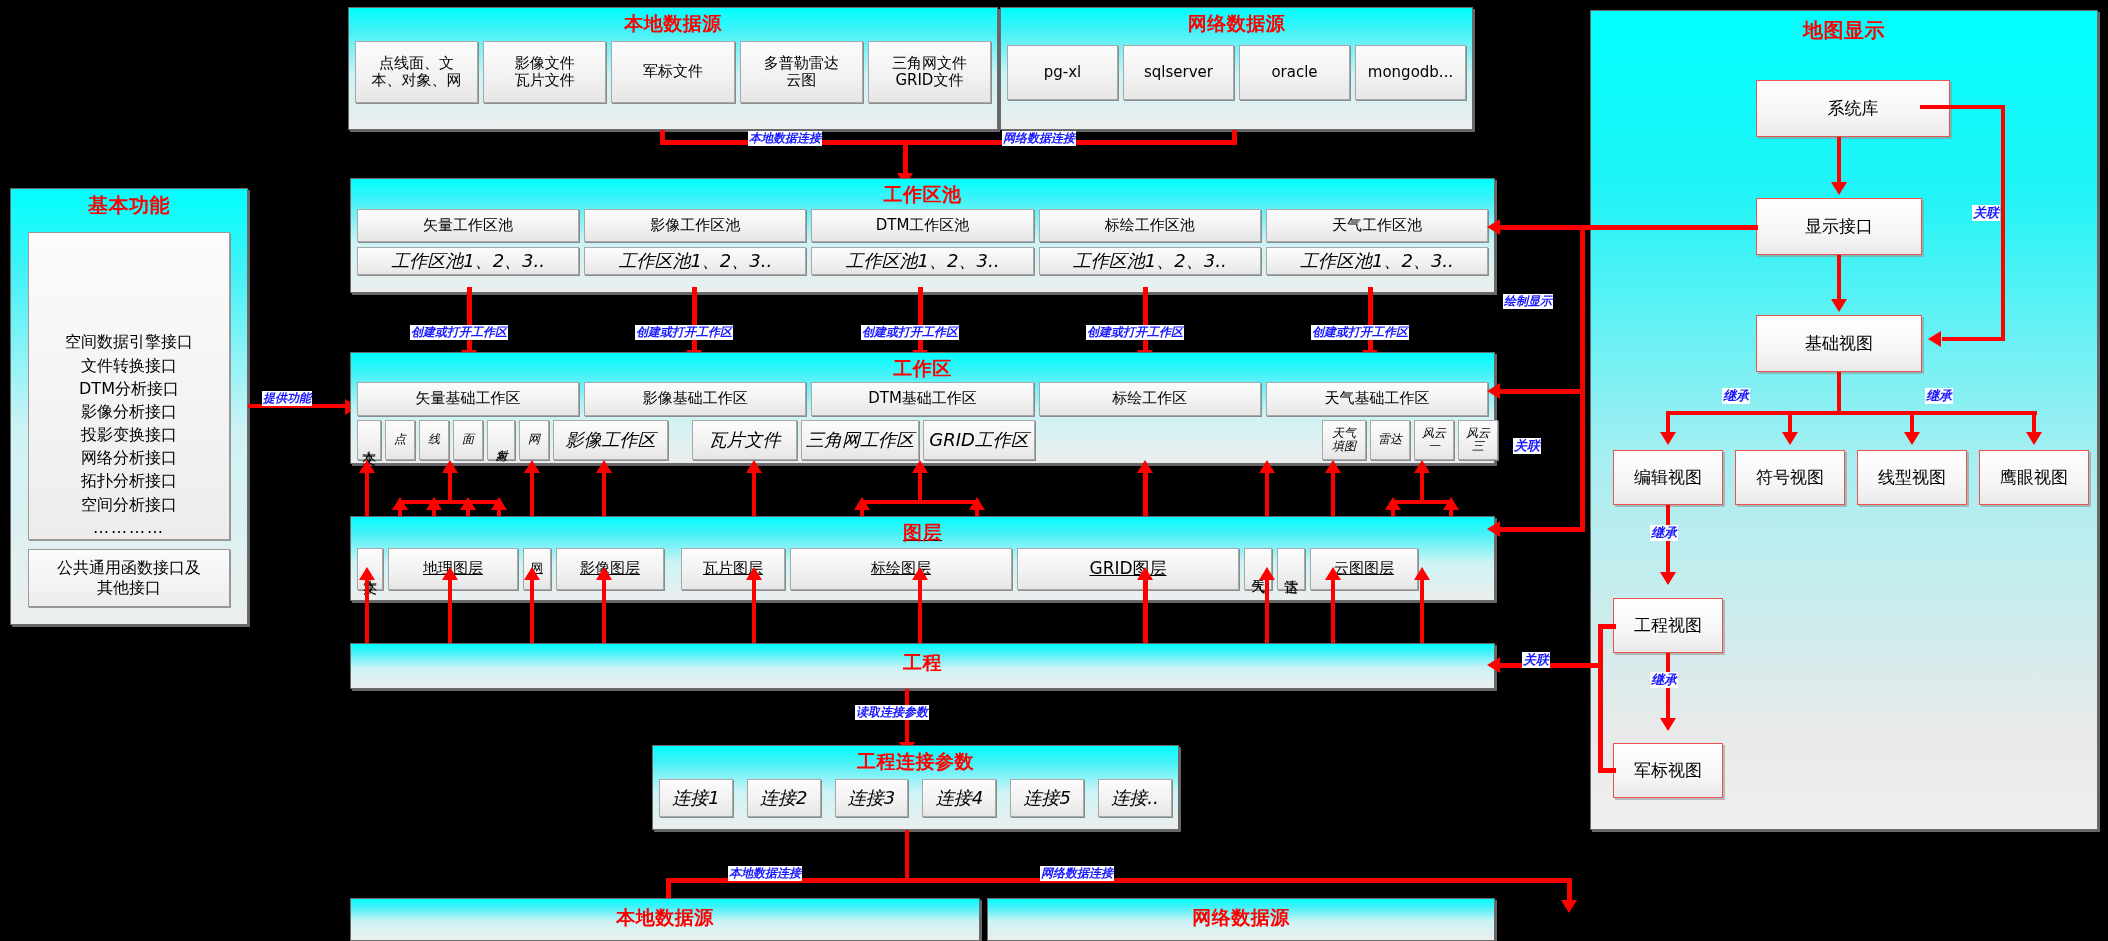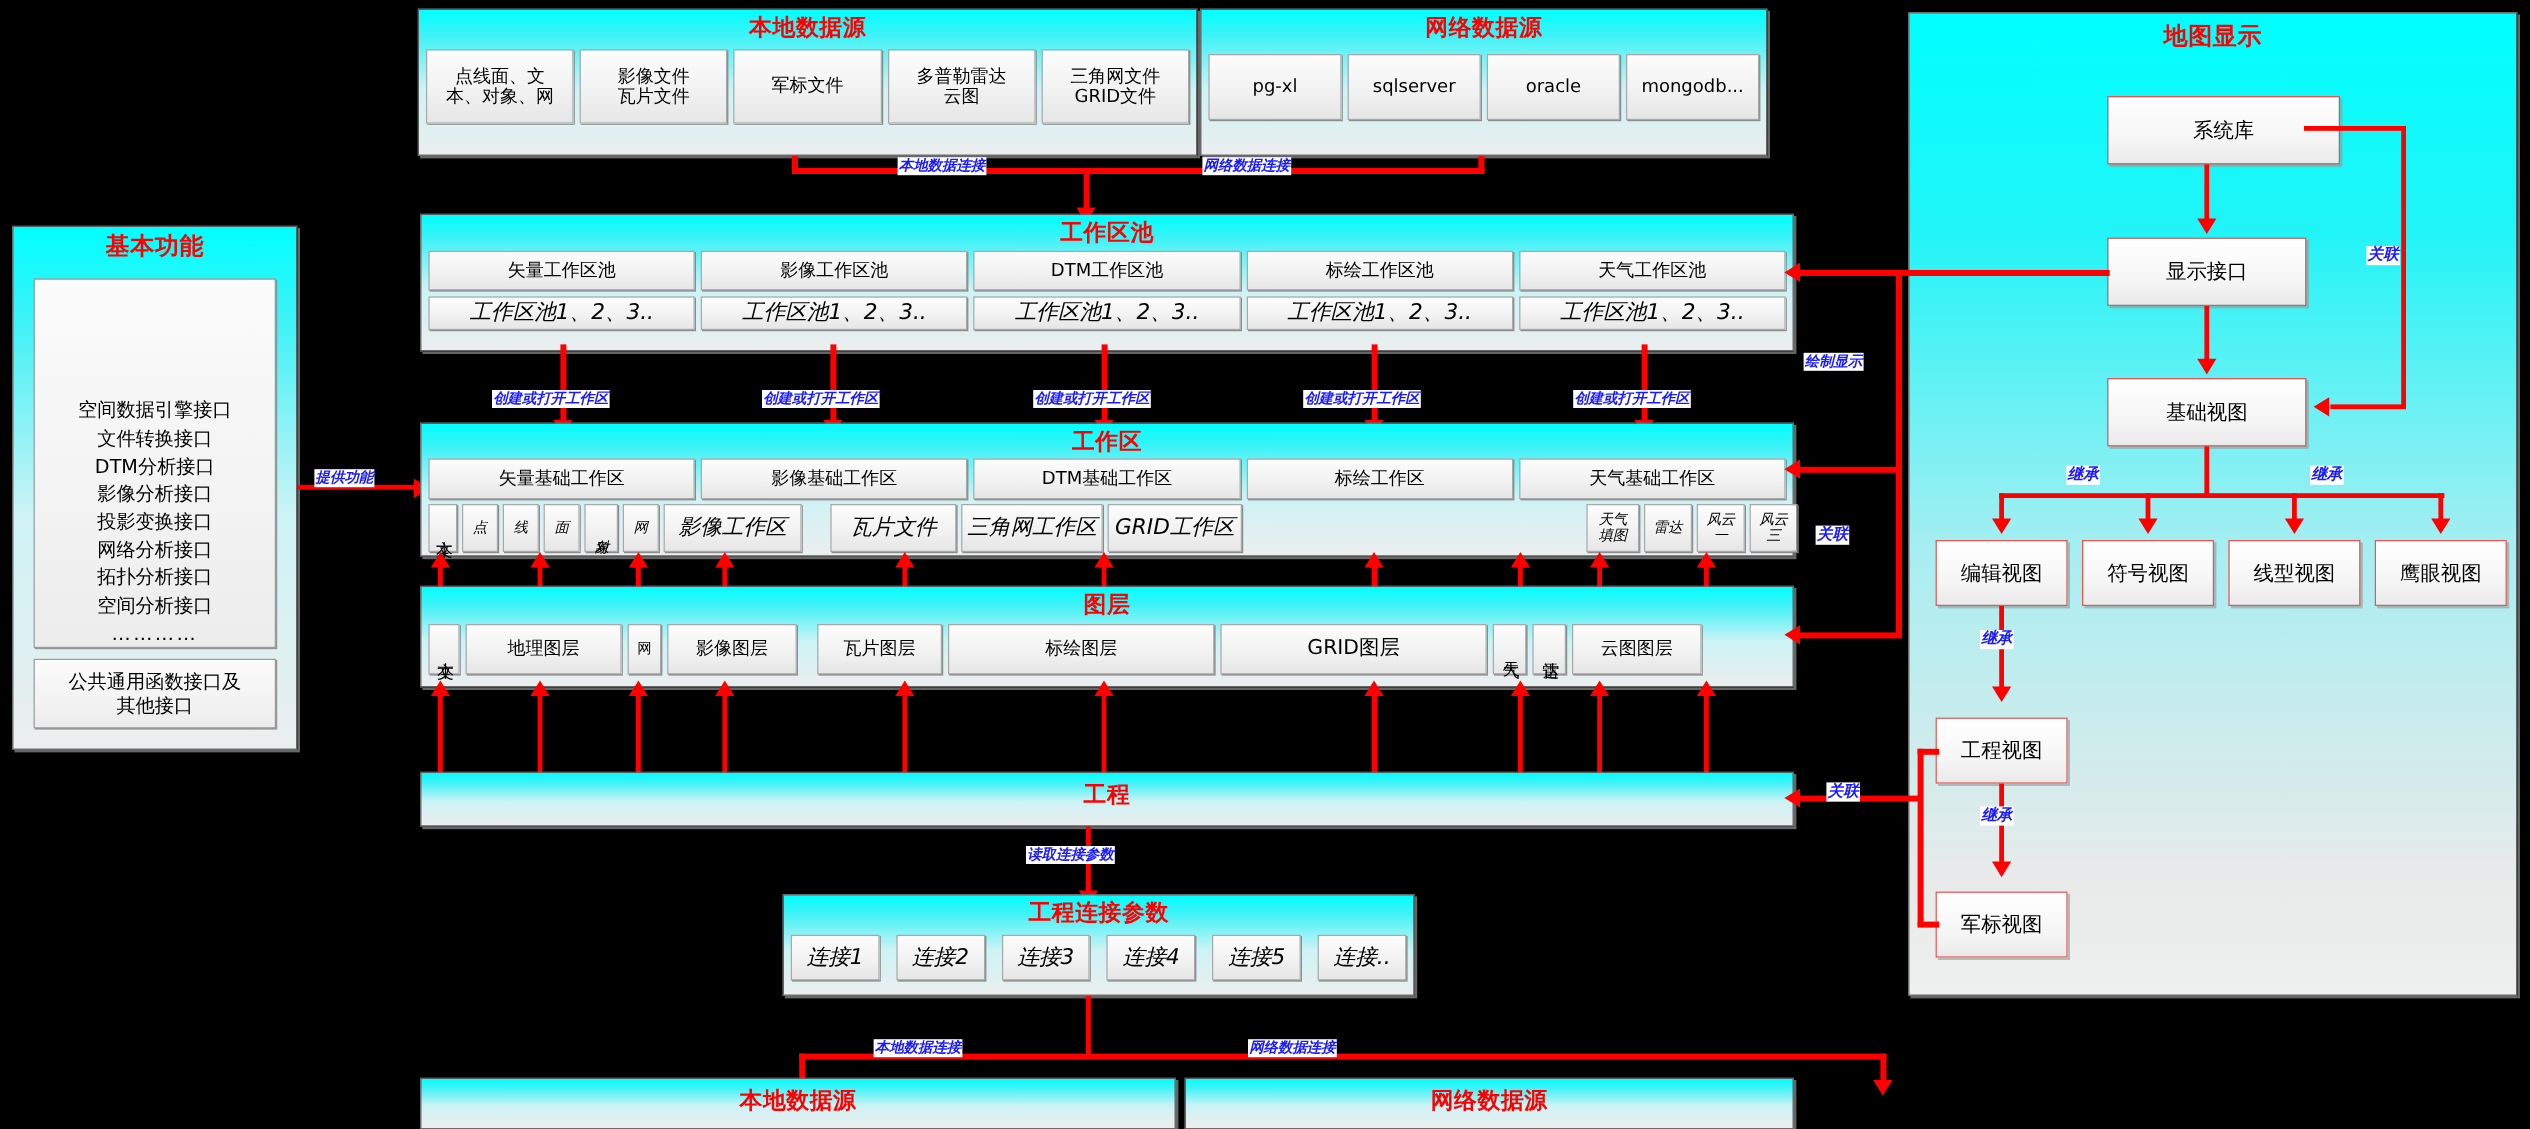--- a/index.html
+++ b/index.html
@@ -273,21 +273,21 @@
 <div class="ln" style="left:1331px;top:466px;width:4px;height:54px;"></div>
 <div class="ah ah-u" style="left:1325px;top:460px;"></div>
 <div class="ln" style="left:1391px;top:503px;width:4px;height:17px;"></div>
 <div class="ah ah-u" style="left:1385px;top:497px;"></div>
 <div class="ln" style="left:1449px;top:503px;width:4px;height:17px;"></div>
 <div class="ah ah-u" style="left:1443px;top:497px;"></div>
 <div class="ln" style="left:1391px;top:500px;width:62px;height:4px;"></div>
 <div class="ln" style="left:1420px;top:466px;width:4px;height:38px;"></div>
 <div class="ah ah-u" style="left:1414px;top:460px;"></div>
 
-<div class="panel" style="left:350px;top:488px;width:1145px;height:85px;">
+<div class="panel" style="left:350px;top:516px;width:1145px;height:85px;text-decoration:underline;">
   <div class="panel-title">图层</div>
   <div class="row" style="height:42px;margin-top:4px;gap:5px;">
     <div class="cell vert" style="flex:0 0 26px;">
         <span>文本</span>
       </div>
     <div class="cell" style="flex:0 0 130px;">
         <span>地理图层</span>
       </div>
     <div class="cell sm" style="flex:0 0 28px;">
         <span>网</span>

